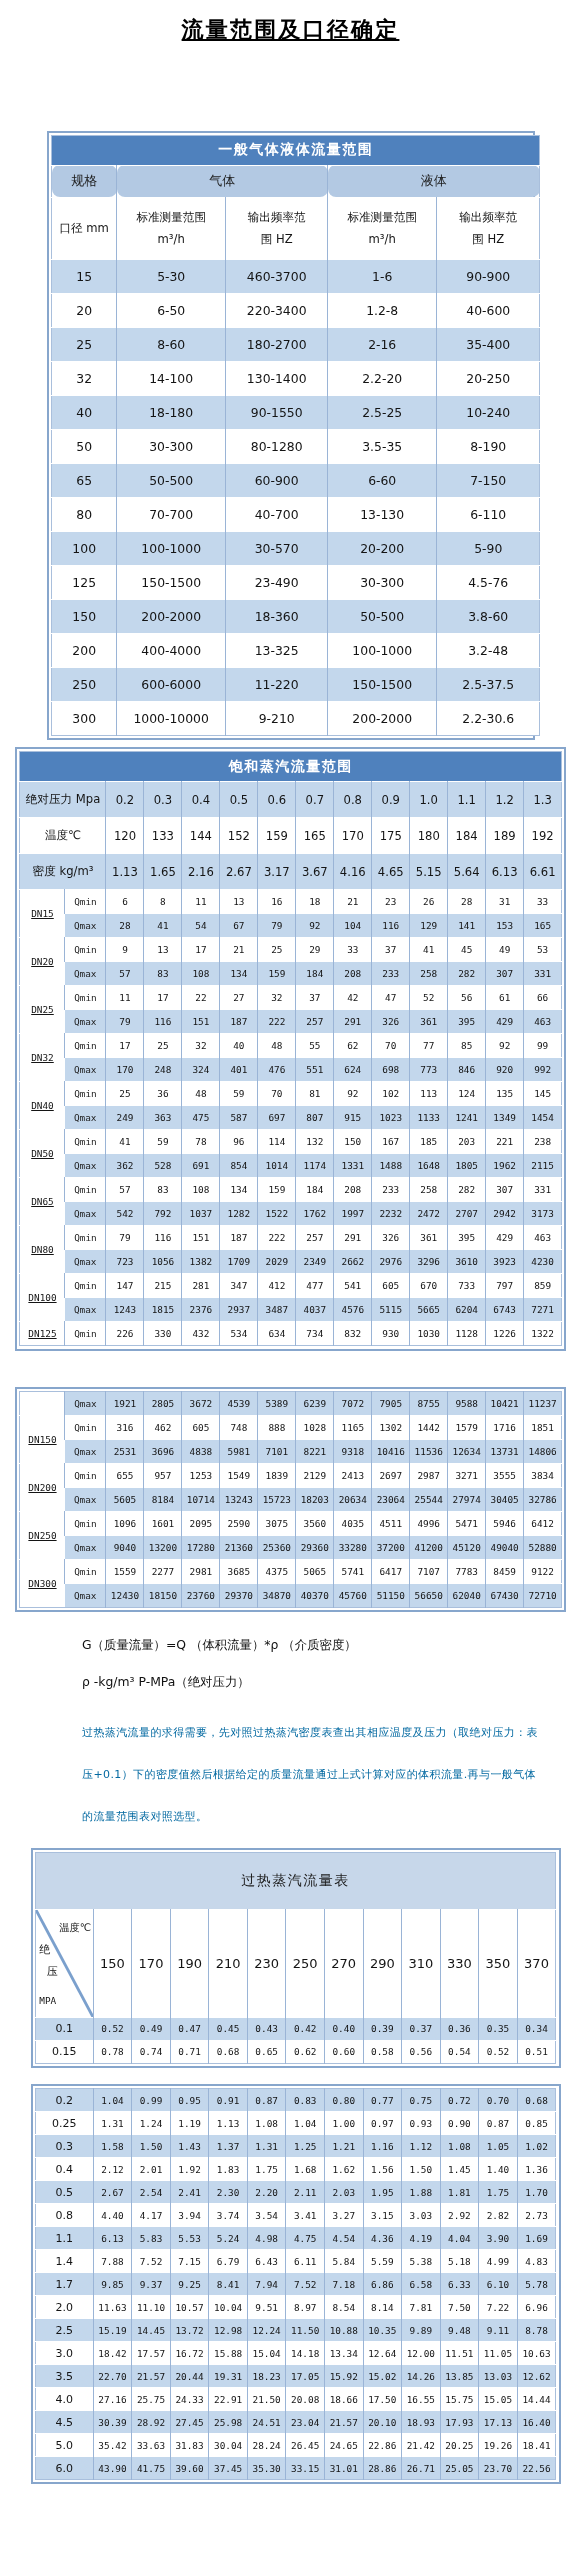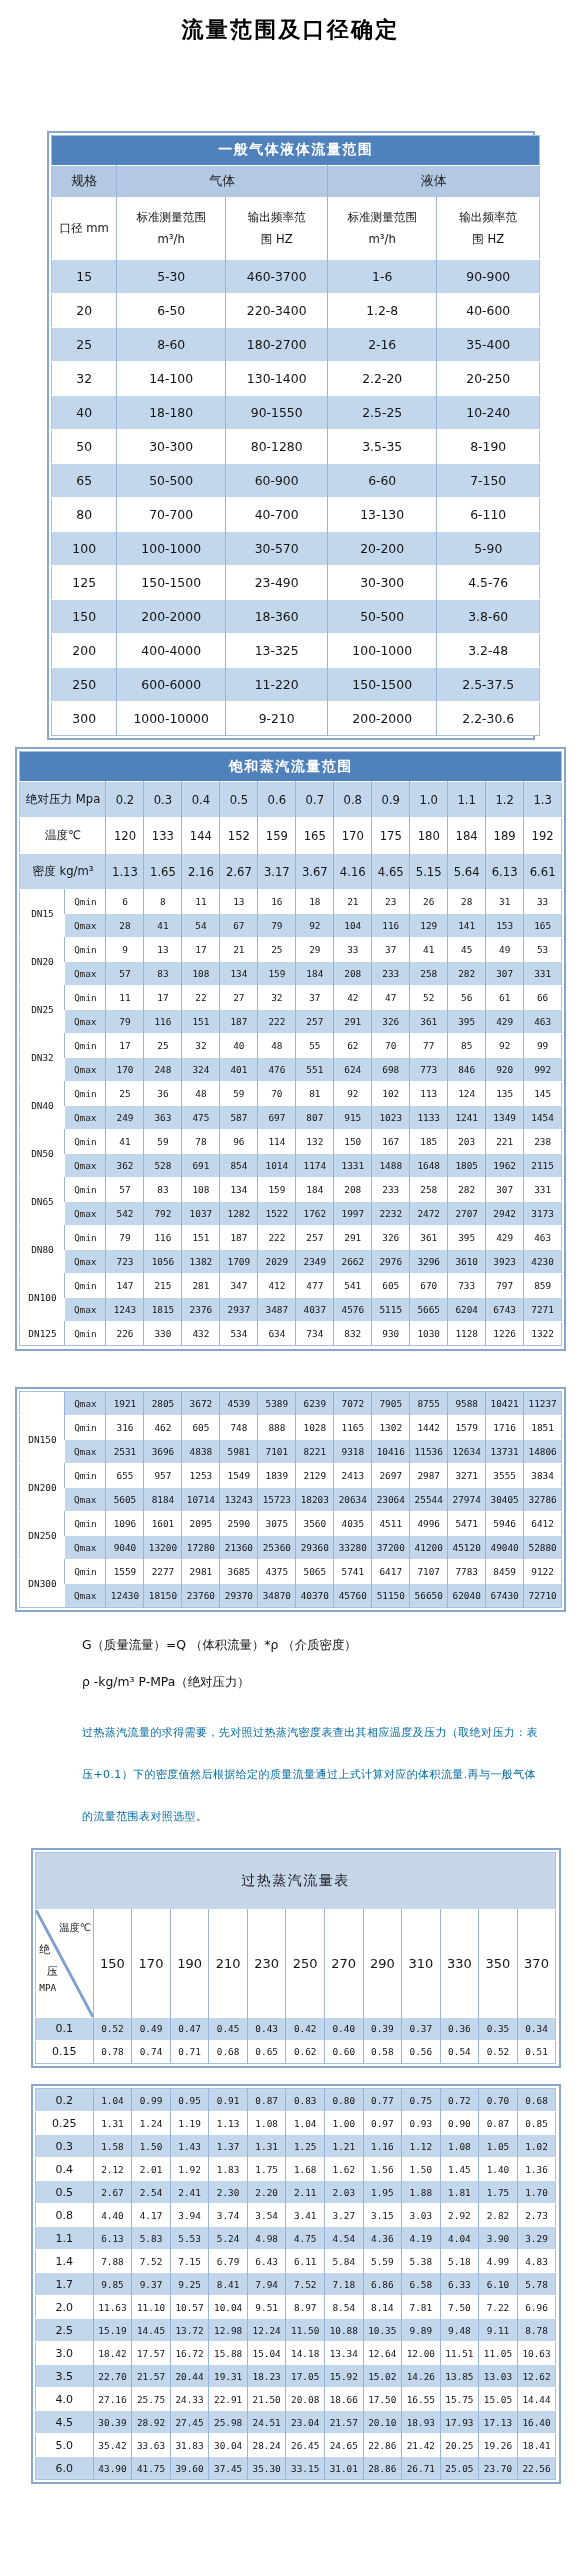--- a/index.html
+++ b/index.html
@@ -3,71 +3,71 @@
 <meta charset="utf-8">
 <style>
   * { box-sizing: border-box; }
   html,body { margin:0; padding:0; }
   body {
     width:581px; min-height:2576px; background:#ffffff;
     font-family:"DejaVu Sans","Liberation Sans",sans-serif; color:#141414;
   }
   .page-title {
     margin:14.5px 0 0; text-align:center; font-size:22px; font-weight:bold;
-    letter-spacing:2.2px; color:#000;
+    letter-spacing:2.2px; color:#000;text-decoration:underline;
   }
   .frame {
     background:#ffffff; border:2.2px solid #87a6cc; padding:2.2px;
   }
   .frame-inner { border:0.7px solid #a9bfdc; }
   table { border-collapse:collapse; width:100%; table-layout:fixed; }
   td,th { padding:0; text-align:center; vertical-align:middle;
           border-left:0.7px solid #9ab4d6; font-weight:normal; overflow:hidden; }
   tr td:first-child, tr th:first-child { border-left:none; }
   tr { border-top:1.5px solid #ffffff; }
   tr.no-gap { border-top:none;border-radius:11px; }
   tr.r-blue { background:#c3d7ec; }
   tr.r-white { background:#ffffff; }
   .t-title td { background:#4f81bd; color:#ffffff; font-size:14px; font-weight:bold;
                 height:30px; letter-spacing:1.5px; border-left:none; }
   
   #sec-table1 { margin:86px 0 0 47px; width:488px; }
-  .t-group td { background:#b3c9e3; font-size:13px; height:32px; color:#1d1d1d; }
+  .t-group td { background:#b3c9e3; font-size:13px; height:32px; color:#1d1d1d;border-radius:8px; }
   .t-cols td { background:#ffffff; font-size:11.6px; height:62px; line-height:1.95;
                white-space:pre-line; }
   #table1 tbody tr { height:34px; font-size:12.4px; }
   
   #sec-table2a { margin:7.3px 0 0 15.3px; width:551px; }
   #sec-table2b { margin:36px 0 0 15.3px; width:551px; }
   .head2-row { height:36px; font-size:11.6px; }
   .lbl2 { font-size:11.6px;text-align:center; }
   .q-row { height:24px; font-size:9.4px;
            font-family:"DejaVu Sans Mono","Liberation Mono",monospace; }
   .q-lbl { font-family:"DejaVu Sans Mono","Liberation Mono",monospace;
            font-size:9.4px; color:#1d1d1d; }
   .dn-cell { background:#ffffff; font-family:"DejaVu Sans Mono","Liberation Mono",monospace;
-             font-size:9.4px; }
+             font-size:9.4px;text-decoration:underline; }
   
   #sec-notes { margin:25px 40px 0 82px; }
   .note-line { font-size:12.4px; margin:0 0 20.3px; color:#111; }
   .note-para { font-size:11px; line-height:42px; margin:13px 0 0; color:#0369a1;
                letter-spacing:0.4px; }
   
   #sec-table3a { margin:10.2px 0 0 30.5px; width:530px; }
   #sec-table3b { margin:16px 0 0 30.5px; width:530px; }
   .t3-title td { background:#c7d7ea; color:#1d1d1d; font-size:14px; height:57px;
                  letter-spacing:1.5px; border-left:none; }
   .t3-head td, .t3-head th { background:#ffffff; height:108px; font-size:13px; }
   .corner { position:relative; }
   .corner svg.diag { position:absolute; left:0; top:0; width:100%; height:100%; }
   .corner line { stroke:#7ba0cd; stroke-width:4; }
   .c-tr { position:absolute; top:11.6px; right:1.5px; font-size:10.2px; }
   .c-l1 { position:absolute; top:32px; left:3.6px; font-size:11px; }
   .c-l2 { position:absolute; top:54px; left:11px; font-size:11px; }
-  .c-l3 { position:absolute; bottom:24px; left:3.6px; font-size:9.4px;
+  .c-l3 { position:absolute; bottom:11px; left:3.6px; font-size:9.4px;
           font-family:"DejaVu Sans Mono","Liberation Mono",monospace; }
   .t3-row { height:23px; font-size:9.4px;
             font-family:"DejaVu Sans Mono","Liberation Mono",monospace; }
   .p-lbl { font-size:11px; font-family:"DejaVu Sans","Liberation Sans",sans-serif; }
 </style>
 </head>
 <body>
 
 <h1 class="page-title">流量范围及口径确定</h1>
 
@@ -891,21 +891,21 @@
           <td>5.83</td>
           <td>5.53</td>
           <td>5.24</td>
           <td>4.98</td>
           <td>4.75</td>
           <td>4.54</td>
           <td>4.36</td>
           <td>4.19</td>
           <td>4.04</td>
           <td>3.90</td>
-          <td>3.29</td>
+          <td>1.69</td>
         </tr>
         <tr class="r-white t3-row">
           <td class="p-lbl">1.4</td>
           <td>7.88</td>
           <td>7.52</td>
           <td>7.15</td>
           <td>6.79</td>
           <td>6.43</td>
           <td>6.11</td>
           <td>5.84</td>

